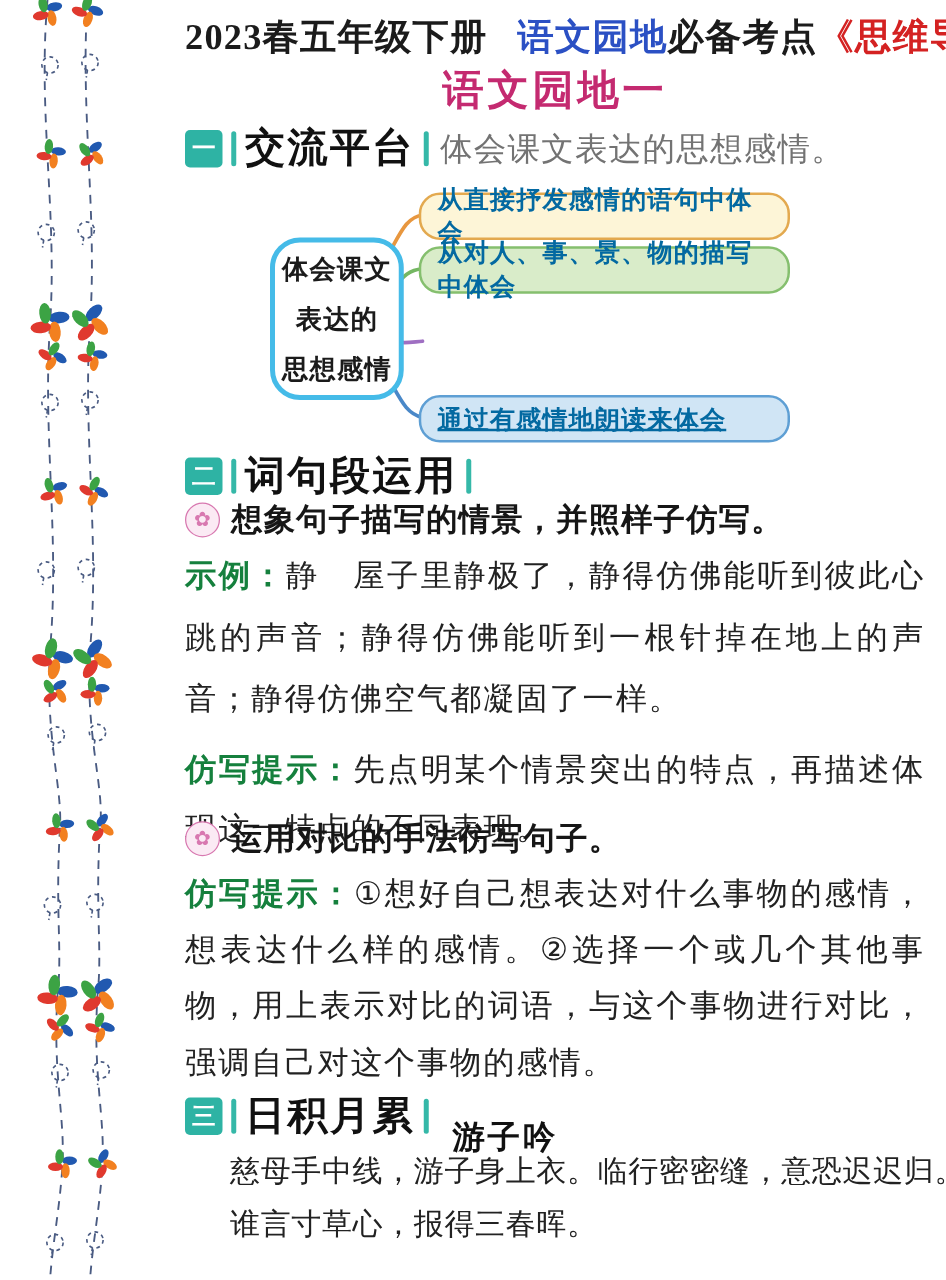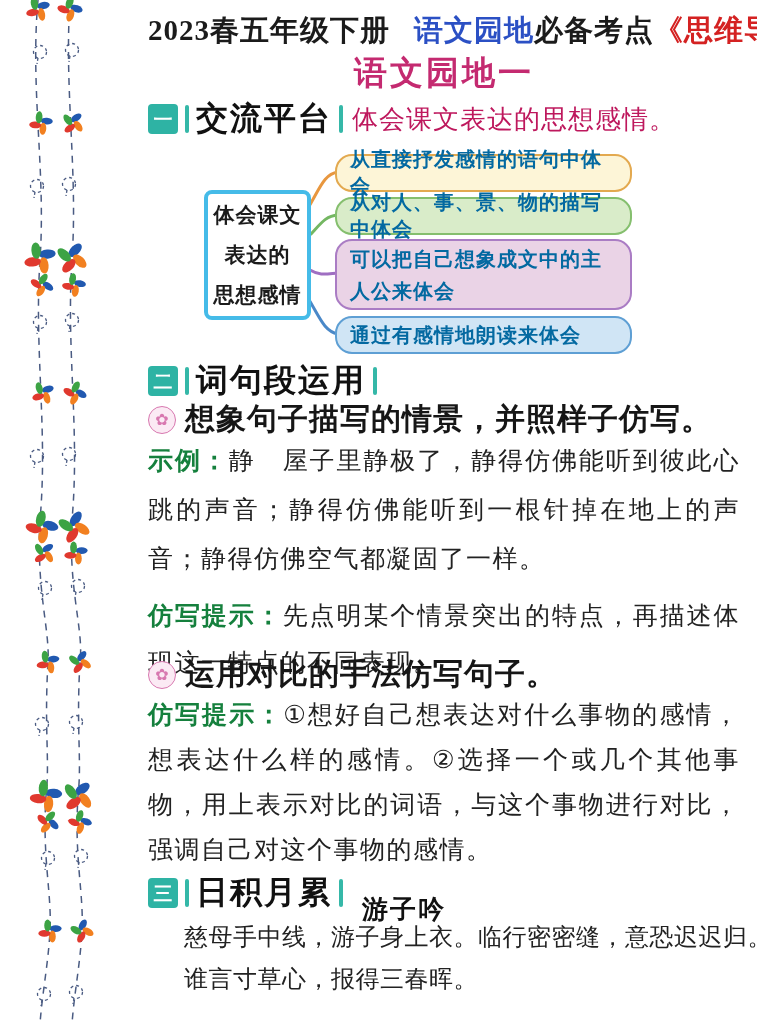--- a/index.html
+++ b/index.html
@@ -19,46 +19,46 @@
 
   .doc-subtitle{top:52px;text-align:center;font-family:"Liberation Serif","DejaVu Serif",serif;
                 font-weight:700;font-size:33px;line-height:42px;color:#c42a70;letter-spacing:3px;}
 
   .sec-header{display:flex;align-items:center;height:34px;}
   #hdr1{top:102px;} #hdr2{top:364px;} #hdr3{top:876px;}
   .num-badge{flex:0 0 auto;width:30px;height:30px;border-radius:4px;background:#2eb3a4;
              color:#fff;font-weight:700;font-size:19px;line-height:30px;text-align:center;}
   .tbar{flex:0 0 auto;width:4px;height:28px;background:#35b8a8;border-radius:2px;margin:0 7px;}
   .sec-name{font-weight:700;font-size:32px;color:#111;letter-spacing:2px;white-space:nowrap;}
-  .sec-desc{font-size:26px;color:#be185d;letter-spacing:1px;margin-left:2px;white-space:nowrap;}
+  .sec-desc{font-size:26px;color:#737373;letter-spacing:1px;margin-left:2px;white-space:nowrap;}
   .poem-title{font-weight:700;font-size:26px;color:#111;letter-spacing:2px;margin-left:12px;white-space:nowrap;margin-top:32px;}
   .poem-author{font-size:23px;color:#222;margin-left:12px;white-space:nowrap;}
 
   
   .mindmap{top:146px;height:214px;}
   .mm-lines{position:absolute;left:0;top:0;}
-  .mm-root{position:absolute;left:56px;top:44px;width:99px;height:122px;background:#fff;
-           border:4px solid #45bbe8;border-radius:8px;display:flex;align-items:center;justify-content:center;
+  .mm-root{position:absolute;left:68px;top:44px;width:99px;height:122px;background:#fff;
+           border:4px solid #45bbe8;border-radius:24px;display:flex;align-items:center;justify-content:center;
            text-align:center;font-weight:700;font-size:21px;line-height:40px;color:#1b1b1b;
            white-space:pre-line;letter-spacing:1px;}
   .mm-branch{position:absolute;left:187px;width:267px;border-radius:17px;font-weight:600;
              font-size:20px;color:#0369a1;display:flex;align-items:center;padding:0 13px;
              letter-spacing:1px;}
   .br0{top:8px;height:34px;background:#fdf5d7;border:2.5px solid #e3a94f;}
   .br1{top:51px;height:34px;background:#d9ecc9;border:2.5px solid #85bf6e;}
   .br2{top:93px;height:67px;background:#ead3e6;border:2.5px solid #aa7cc4;line-height:32px;}
-  .br3{top:170px;height:34px;background:#d0e5f5;border:2.5px solid #5e9fd4;}
+  .br3{top:170px;height:34px;background:#d0e5f5;border:2.5px solid #5e9fd4;text-decoration:underline;}
 
   
   .bullet-row{display:flex;align-items:center;}
   #bullet1{top:399px;} #bullet2{top:654px;}
   .bullet-icon{flex:0 0 auto;width:26px;height:26px;border-radius:50%;border:1.5px solid #d878b0;
                color:#d878b0;background:#fbeaf4;font-size:16px;line-height:26px;text-align:center;
                margin-right:9px;}
-  .bullet-text{font-weight:700;font-size:30px;color:#161616;letter-spacing:1px;white-space:nowrap;}
+  .bullet-text{font-weight:700;font-size:25px;color:#161616;letter-spacing:1px;white-space:nowrap;}
 
   .para{margin:0;font-size:25px;color:#222;text-align:justify;letter-spacing:1.5px;}
   .para b{font-weight:700;color:#15803d;}
   #para1{top:436px;line-height:49px;}
   #para2{top:592px;line-height:47px;}
   #para3{top:692px;line-height:45px;}
 
   .poem{top:916px;padding-left:36px;font-size:24px;line-height:42px;color:#222;letter-spacing:0.5px;}
 </style>
 </head>
@@ -141,21 +141,20 @@
       <path d="M160,62 C172,42 176,28 190,26" fill="none" stroke="#e8973f" stroke-width="3" stroke-linecap="round"></path>
       <path d="M163,88 C174,76 178,70 190,69" fill="none" stroke="#74b762" stroke-width="3" stroke-linecap="round"></path>
       <path d="M162,124 C172,130 178,128 190,127" fill="none" stroke="#9f6fc2" stroke-width="3" stroke-linecap="round"></path>
       <path d="M160,152 C172,172 176,185 190,188" fill="none" stroke="#4a88c8" stroke-width="3" stroke-linecap="round"></path>
     </svg>
     <div class="mm-root">体会课文
 表达的
 思想感情</div>
     <div class="mm-branch br0">从直接抒发感情的语句中体会</div>
     <div class="mm-branch br1">从对人、事、景、物的描写中体会</div>
-    <div class="mm-branch br2">可以把自己想象成文中的主人公来体会</div>
     <div class="mm-branch br3">通过有感情地朗读来体会</div>
   </div>
 
   <div class="blk sec-header" id="hdr2">
     <span class="num-badge">二</span>
     <span class="tbar"></span>
     <span class="sec-name">词句段运用</span>
     <span class="tbar"></span>
   </div>
 

